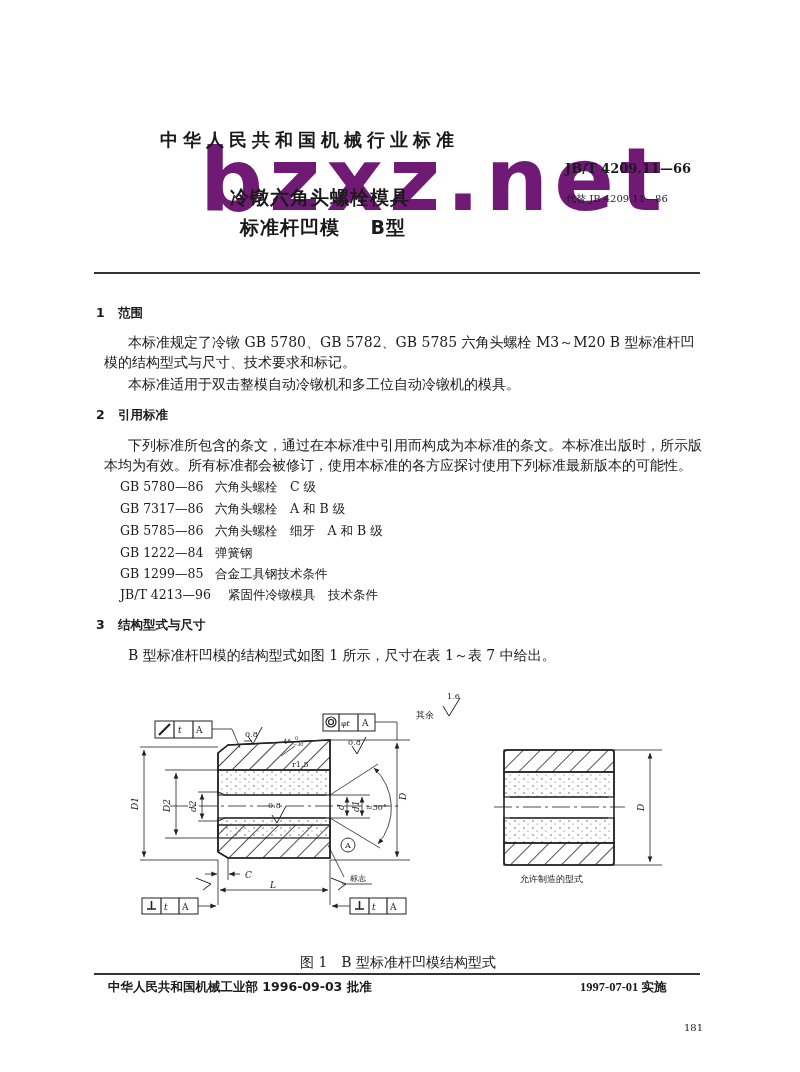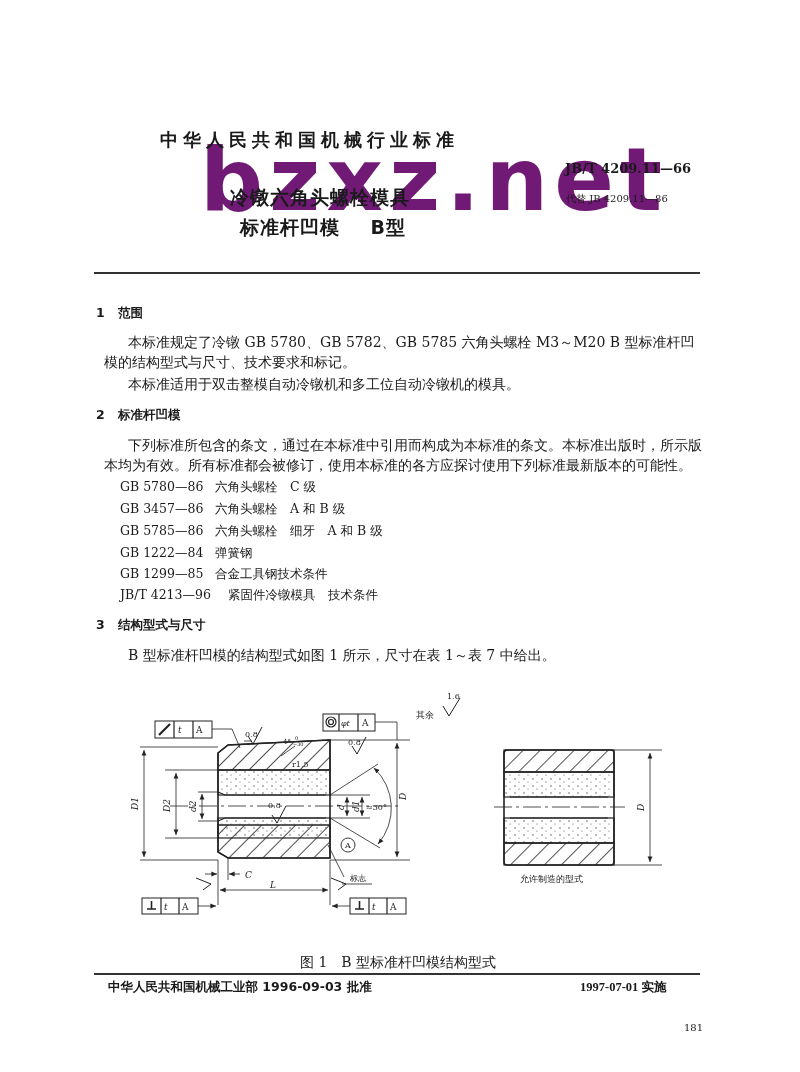--- a/index.html
+++ b/index.html
@@ -40,26 +40,26 @@
 <div class="abs title2" style="white-space:pre">标准杆凹模    B型</div>
 <div class="abs rule" style="top:272px"></div>
 
 <div class="abs sec" style="top:305px">
   <span class="num">1</span><span>范围</span>
 </div>
 <div class="abs para indent" style="top:332px">本标准规定了冷镦 GB 5780、GB 5782、GB 5785 六角头螺栓 M3～M20 B 型标准杆凹模的结构型式与尺寸、技术要求和标记。</div>
 <div class="abs para indent" style="top:374px">本标准适用于双击整模自动冷镦机和多工位自动冷镦机的模具。</div>
 
 <div class="abs sec" style="top:407px">
-  <span class="num">2</span><span>标准杆凹模</span>
+  <span class="num">2</span><span>引用标准</span>
 </div>
 <div class="abs para indent" style="top:435px">下列标准所包含的条文，通过在本标准中引用而构成为本标准的条文。本标准出版时，所示版本均为有效。所有标准都会被修订，使用本标准的各方应探讨使用下列标准最新版本的可能性。</div>
 
 <div class="abs ref" style="top:479px"><span class="code">GB 5780—86</span><span>六角头螺栓　C 级</span></div>
-<div class="abs ref" style="top:501px"><span class="code">GB 3457—86</span><span>六角头螺栓　A 和 B 级</span></div>
+<div class="abs ref" style="top:501px"><span class="code">GB 7317—86</span><span>六角头螺栓　A 和 B 级</span></div>
 <div class="abs ref" style="top:523px"><span class="code">GB 5785—86</span><span>六角头螺栓　细牙　A 和 B 级</span></div>
 <div class="abs ref" style="top:545px"><span class="code">GB 1222—84</span><span>弹簧钢</span></div>
 <div class="abs ref" style="top:566px"><span class="code">GB 1299—85</span><span>合金工具钢技术条件</span></div>
 <div class="abs ref" style="top:587px"><span class="code" style="width:108px">JB/T 4213—96</span><span>紧固件冷镦模具　技术条件</span></div>
 
 <div class="abs sec" style="top:617px">
   <span class="num">3</span><span>结构型式与尺寸</span>
 </div>
 <div class="abs para indent" style="top:645px">B 型标准杆凹模的结构型式如图 1 所示，尺寸在表 1～表 7 中给出。</div>
 

